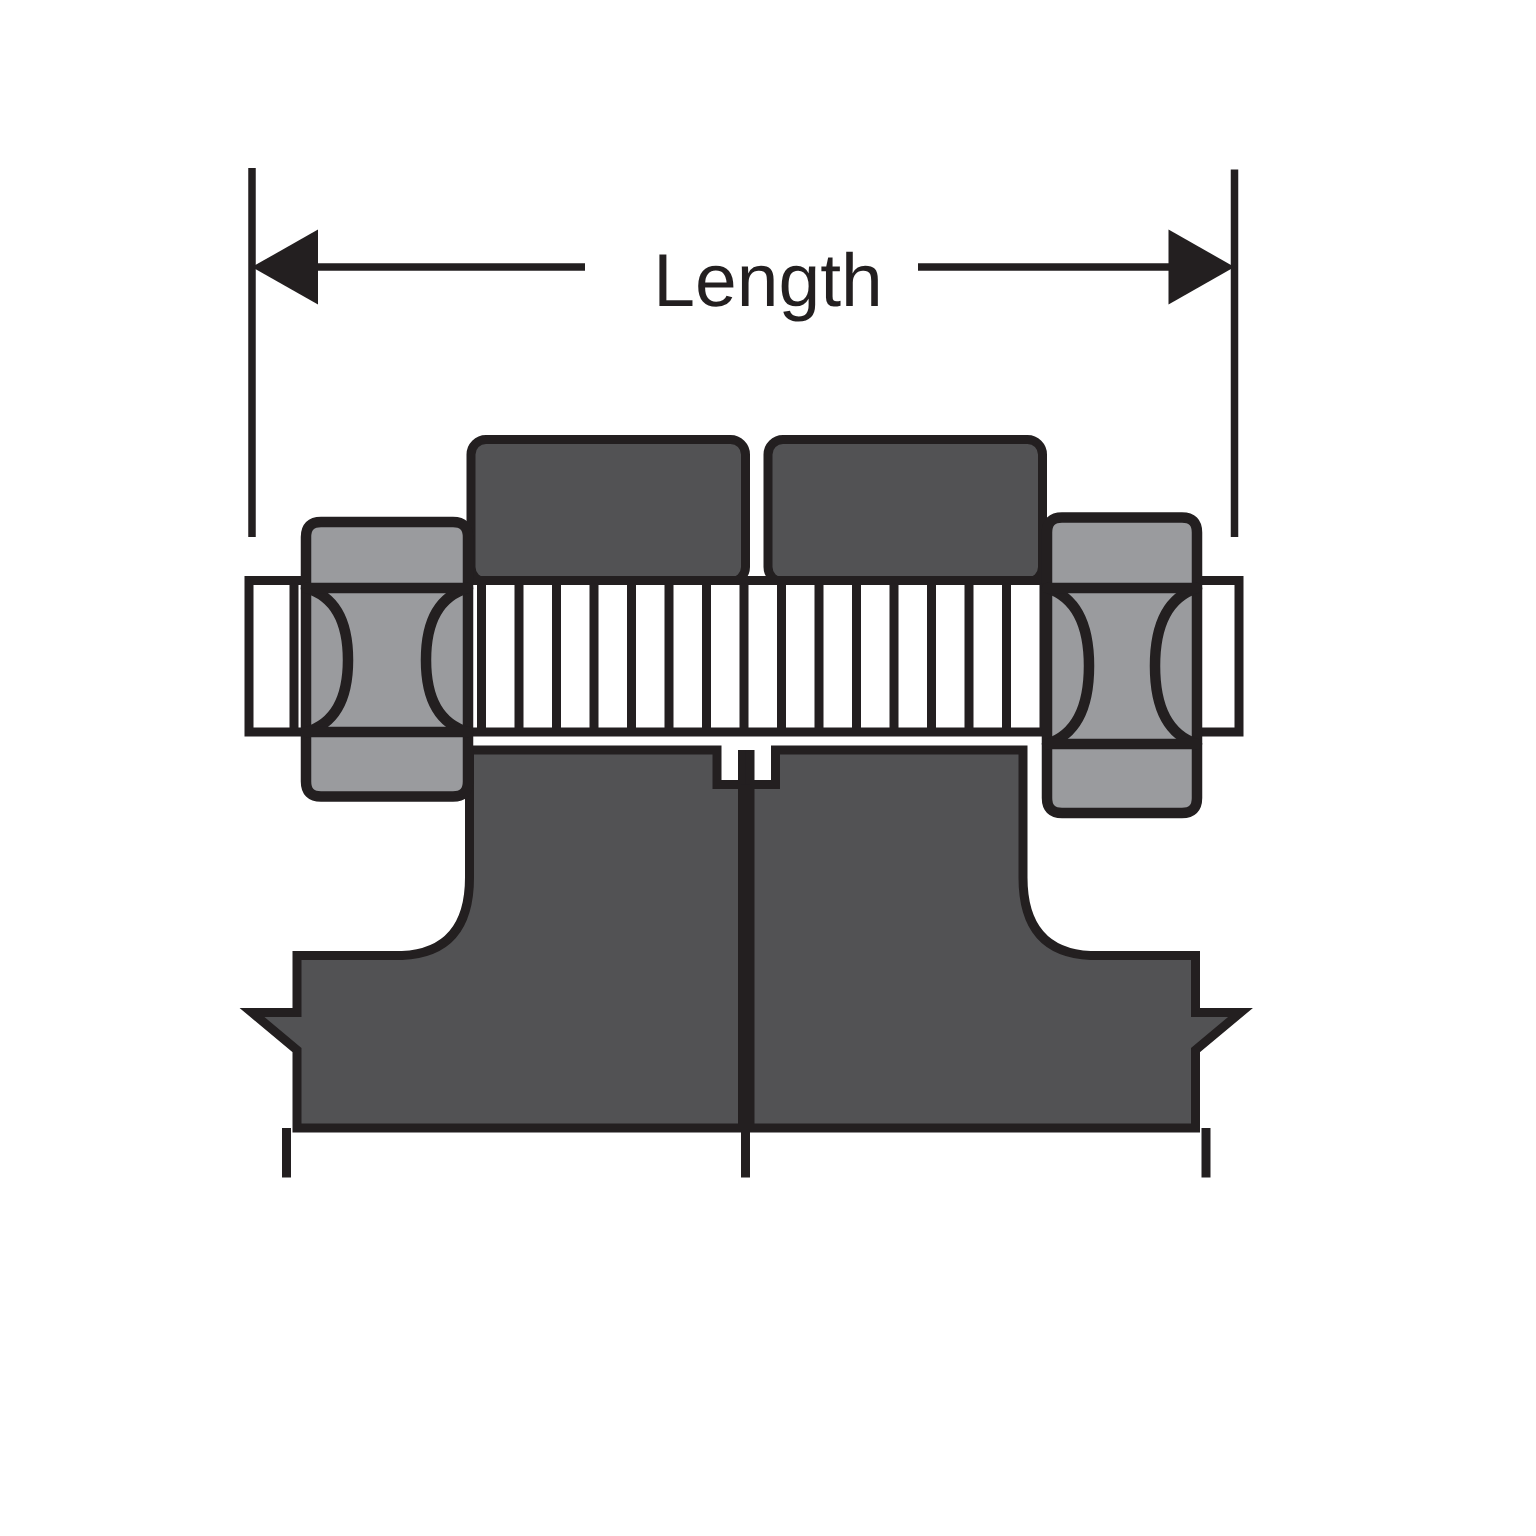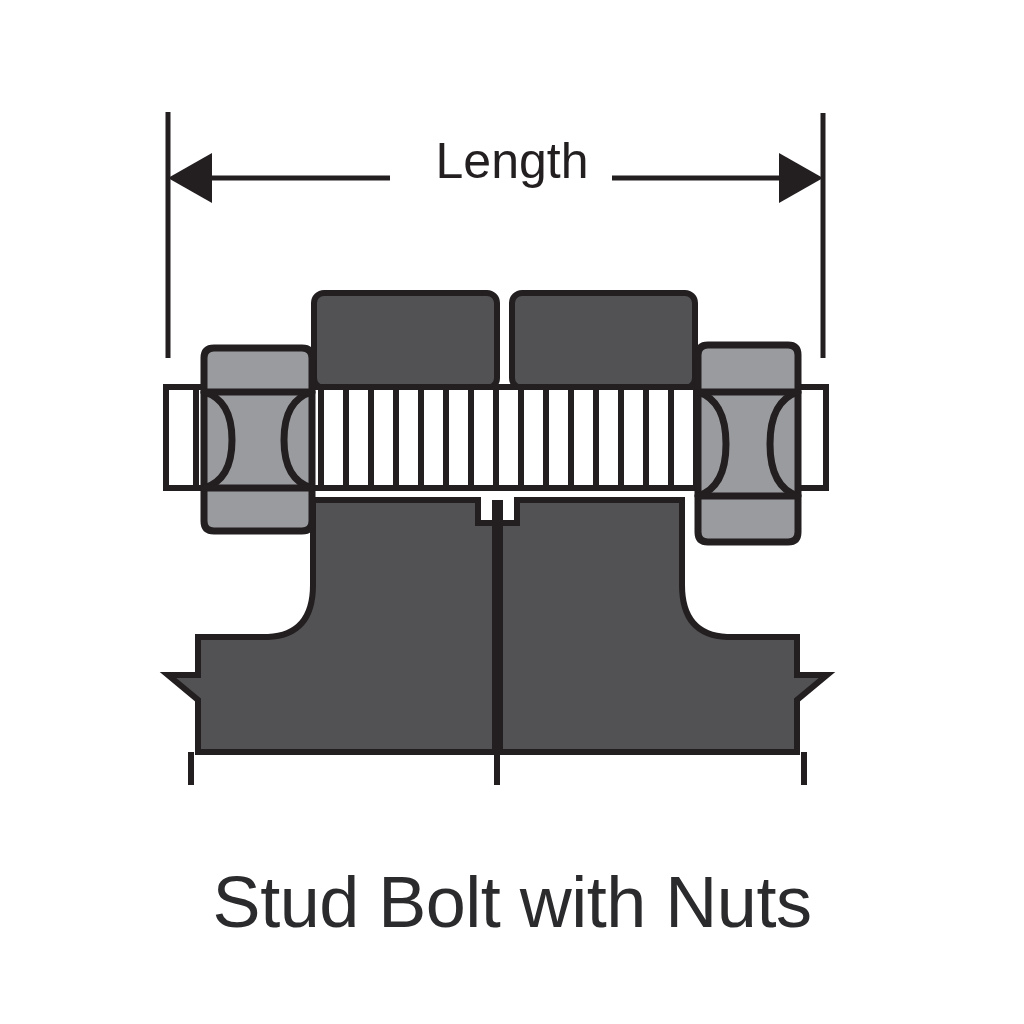--- a/index.html
+++ b/index.html
@@ -18,21 +18,21 @@
   #diagram {
     position: absolute;
     left: 0;
     top: 0;
     width: 1024px;
     height: 1024px;
   }
   .dim-label {
     position: absolute;
     left: 392px;
-    top: 136px;
+    top: 162px;
     width: 240px;
     text-align: center;
     font-family: "Liberation Sans", sans-serif;
     font-size: 50px;
     font-weight: 400;
     color: #231f20;
     letter-spacing: 0px;
     line-height: 1;
     white-space: nowrap;
   }
@@ -183,15 +183,14 @@
                Q 770 401 770 444
                Q 770 487 798 496" fill="none" stroke="#231f20" stroke-width="7" stroke-linecap="round"></path>
       <line x1="698" y1="392" x2="798" y2="392" stroke="#231f20" stroke-width="7"></line>
       <line x1="698" y1="496" x2="798" y2="496" stroke="#231f20" stroke-width="7"></line>
     </g>
 
   </svg>
 
   <div class="dim-label">Length</div>
 
-  <div class="caption">Stud Bolt with Nuts</div>
 
 </div>
 
 </body></html>

